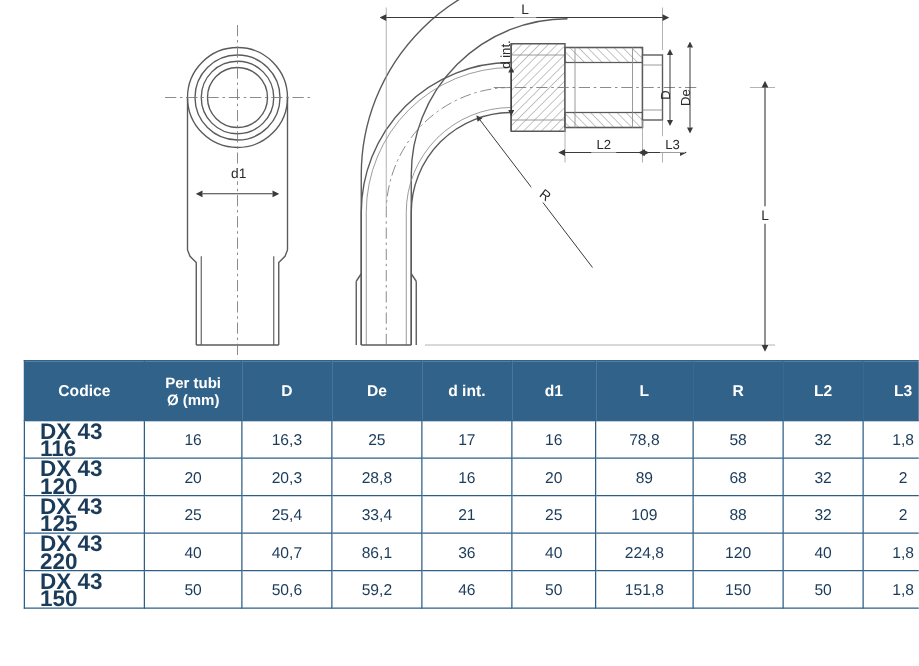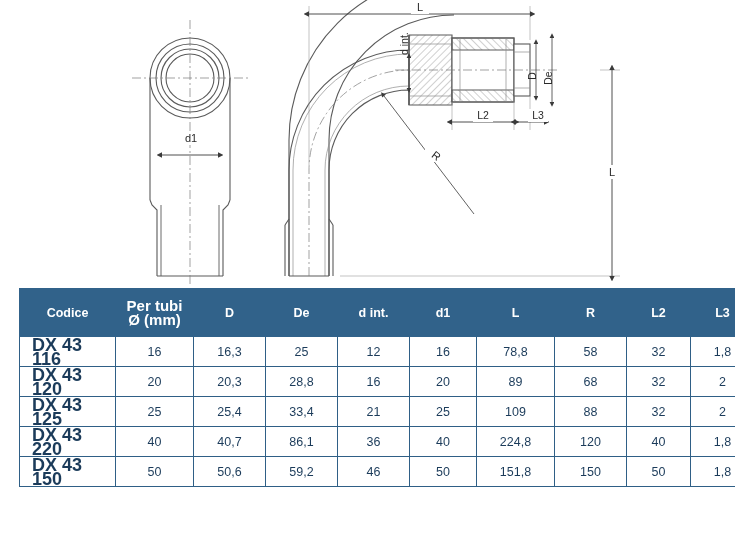--- a/index.html
+++ b/index.html
@@ -54,21 +54,21 @@
   table.spec thead th {
     background: #31628a;
     color: #ffffff;
     font-weight: bold;
     font-size: 12.5px;
     height: 47px;
     border: 1px solid #31628a;
   }
   table.spec thead th.hdr-two-line {
     line-height: 14px;
-    font-size: 15px;
+    font-size: 12px;
   }
   table.spec tbody td.code-cell {
     font-weight: bold;
     text-align: left;
     padding-left: 12px;
     font-size: 18px;
   }
   table.spec tbody tr td {
     background: #ffffff;
   }
@@ -263,21 +263,21 @@
         <th>L2</th>
         <th>L3</th>
       </tr>
     </thead>
     <tbody>
       <tr>
         <td class="code-cell">DX 43 116</td>
         <td>16</td>
         <td>16,3</td>
         <td>25</td>
-        <td>12</td>
+        <td>17</td>
         <td>16</td>
         <td>78,8</td>
         <td>58</td>
         <td>32</td>
         <td>1,8</td>
       </tr>
       <tr>
         <td class="code-cell">DX 43 120</td>
         <td>20</td>
         <td>20,3</td>

